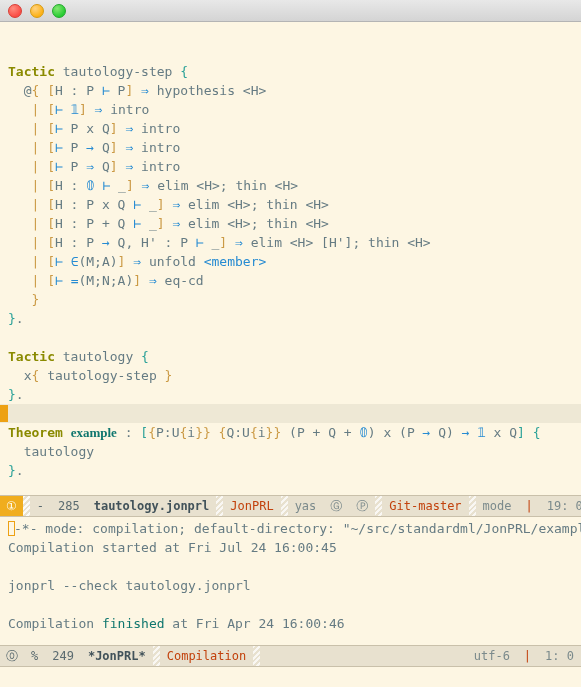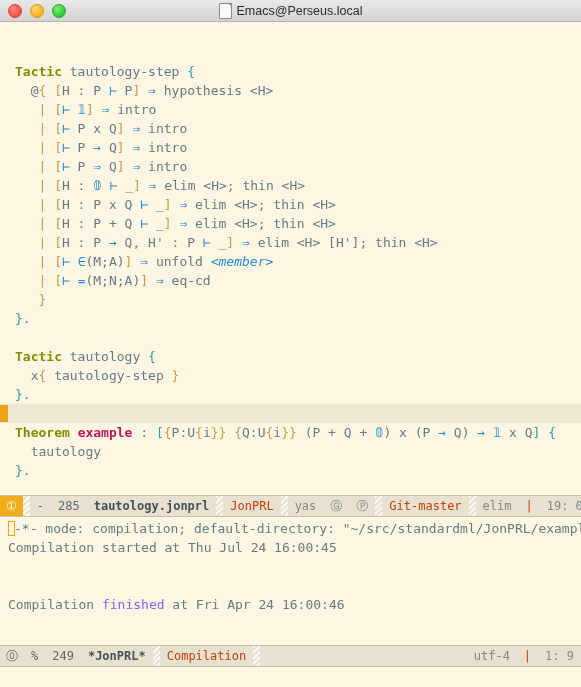--- a/index.html
+++ b/index.html
@@ -82,46 +82,46 @@
     position: relative;
   }
   #buf-top {
     height: 473px;
     padding-top: 2px;
     box-sizing: border-box;
     overflow: hidden;
   }
   .line {
     height: 19px;
-    padding-left: 15px;
+    padding-left: 8px;
     white-space: pre;
     box-sizing: border-box;
   }
   .line.current {
     background: #eee8d5;
     padding-left: 0;
   }
   .cursor-block {
     display: inline-block;
     width: 8px;
     height: 17px;
     background: #eda113;
     vertical-align: -4px;
   }
 
   
   .kw      { color: #8a8a00; font-weight: bold; }            
   .name    { color: #657b83; }                               
-  .nameb   { color: #be185d; font-weight: bold; }            
+  .nameb   { color: #0f766e; font-weight: bold; font-family: Liberation Serif, serif; }            
   .brace   { color: #2aa198; }                               
   .brack   { color: #cb9a45; }                               
   .op      { color: #268bd2; }                               
   .punc    { color: #657b83; }
   .txt     { color: #657b83; }
-  .mem     { color: #268bd2; font-style: italic; }
+  .mem     { color: #268bd2; }
   .pipe    { color: #cb9a45; }
 
   
   .modeline {
     height: 22px;
     display: flex;
     align-items: stretch;
     font-family: "DejaVu Sans Mono", "Liberation Mono", monospace;
     font-size: 12px;
     background: #e8e1cf;
@@ -183,39 +183,35 @@
   }
   .cline { height: 19px; padding-left: 8px; color: #657b83; white-space: pre; }
   .hollow-cursor {
     display: inline-block;
     width: 7px; height: 15px;
     border: 1px solid #eda113;
     vertical-align: -3px;
     box-sizing: border-box;
     margin-right: -1px;
   }
-  .finished { color: #8b5cf6; }
+  .finished { color: #0f766e; }
 
   #bottom-pad {
     height: 18px;
     background: #fdf6e3;
   }
 </style>
 </head>
 <body>
 
 <div id="titlebar">
   <div id="traffic">
     <span class="light close"></span>
     <span class="light min"></span>
     <span class="light max"></span>
-  </div>
-  <div id="title-center">
-    <span id="doc-icon"></span>
-    <span>Emacs@Perseus.local</span>
   </div>
 </div>
 
 <div id="editor">
   <div id="buf-top" class="buf">
     <div id="code-lines"><div class="line"><span class="kw">Tactic</span><span class="txt"> </span><span class="name">tautology-step</span><span class="txt"> </span><span class="brace">{</span></div><div class="line"><span class="txt">  </span><span class="name">@</span><span class="brack">{</span><span class="txt"> </span><span class="brack">[</span><span class="name">H : P </span><span class="op">⊢</span><span class="name"> P</span><span class="brack">]</span><span class="txt"> </span><span class="op">⇒</span><span class="name"> hypothesis &lt;H&gt;</span></div><div class="line"><span class="txt">   </span><span class="pipe">|</span><span class="txt"> </span><span class="brack">[</span><span class="op">⊢</span><span class="name"> </span><span class="op">𝟙</span><span class="brack">]</span><span class="txt"> </span><span class="op">⇒</span><span class="name"> intro</span></div><div class="line"><span class="txt">   </span><span class="pipe">|</span><span class="txt"> </span><span class="brack">[</span><span class="op">⊢</span><span class="name"> P x Q</span><span class="brack">]</span><span class="txt"> </span><span class="op">⇒</span><span class="name"> intro</span></div><div class="line"><span class="txt">   </span><span class="pipe">|</span><span class="txt"> </span><span class="brack">[</span><span class="op">⊢</span><span class="name"> P </span><span class="op">→</span><span class="name"> Q</span><span class="brack">]</span><span class="txt"> </span><span class="op">⇒</span><span class="name"> intro</span></div><div class="line"><span class="txt">   </span><span class="pipe">|</span><span class="txt"> </span><span class="brack">[</span><span class="op">⊢</span><span class="name"> P </span><span class="op">⇒</span><span class="name"> Q</span><span class="brack">]</span><span class="txt"> </span><span class="op">⇒</span><span class="name"> intro</span></div><div class="line"><span class="txt">   </span><span class="pipe">|</span><span class="txt"> </span><span class="brack">[</span><span class="name">H : </span><span class="op">𝟘</span><span class="name"> </span><span class="op">⊢</span><span class="name"> _</span><span class="brack">]</span><span class="txt"> </span><span class="op">⇒</span><span class="name"> elim &lt;H&gt;; thin &lt;H&gt;</span></div><div class="line"><span class="txt">   </span><span class="pipe">|</span><span class="txt"> </span><span class="brack">[</span><span class="name">H : P x Q </span><span class="op">⊢</span><span class="name"> _</span><span class="brack">]</span><span class="txt"> </span><span class="op">⇒</span><span class="name"> elim &lt;H&gt;; thin &lt;H&gt;</span></div><div class="line"><span class="txt">   </span><span class="pipe">|</span><span class="txt"> </span><span class="brack">[</span><span class="name">H : P + Q </span><span class="op">⊢</span><span class="name"> _</span><span class="brack">]</span><span class="txt"> </span><span class="op">⇒</span><span class="name"> elim &lt;H&gt;; thin &lt;H&gt;</span></div><div class="line"><span class="txt">   </span><span class="pipe">|</span><span class="txt"> </span><span class="brack">[</span><span class="name">H : P </span><span class="op">→</span><span class="name"> Q, H' : P </span><span class="op">⊢</span><span class="name"> _</span><span class="brack">]</span><span class="txt"> </span><span class="op">⇒</span><span class="name"> elim &lt;H&gt; [H']; thin &lt;H&gt;</span></div><div class="line"><span class="txt">   </span><span class="pipe">|</span><span class="txt"> </span><span class="brack">[</span><span class="op">⊢</span><span class="name"> </span><span class="op">∈</span><span class="name">(M;A)</span><span class="brack">]</span><span class="txt"> </span><span class="op">⇒</span><span class="name"> unfold </span><span class="mem">&lt;member&gt;</span></div><div class="line"><span class="txt">   </span><span class="pipe">|</span><span class="txt"> </span><span class="brack">[</span><span class="op">⊢</span><span class="name"> </span><span class="op">=</span><span class="name">(M;N;A)</span><span class="brack">]</span><span class="txt"> </span><span class="op">⇒</span><span class="name"> eq-cd</span></div><div class="line"><span class="txt">   </span><span class="brack">}</span></div><div class="line"><span class="brace">}</span><span class="punc">.</span></div><div class="line"></div><div class="line"><span class="kw">Tactic</span><span class="txt"> </span><span class="name">tautology</span><span class="txt"> </span><span class="brace">{</span></div><div class="line"><span class="txt">  </span><span class="name">x</span><span class="brack">{</span><span class="name"> tautology-step </span><span class="brack">}</span></div><div class="line"><span class="brace">}</span><span class="punc">.</span></div><div class="line current"><span class="cursor-block"></span></div><div class="line"><span class="kw">Theorem</span><span class="txt"> </span><span class="nameb">example</span><span class="txt"> </span><span class="punc">:</span><span class="txt"> </span><span class="brace">[</span><span class="brack">{</span><span class="name">P:U</span><span class="brack">{</span><span class="name">i</span><span class="brack">}}</span><span class="txt"> </span><span class="brack">{</span><span class="name">Q:U</span><span class="brack">{</span><span class="name">i</span><span class="brack">}}</span><span class="name"> (P + Q + </span><span class="op">𝟘</span><span class="name">) x (P </span><span class="op">→</span><span class="name"> Q) </span><span class="op">→</span><span class="name"> </span><span class="op">𝟙</span><span class="name"> x Q</span><span class="brace">]</span><span class="txt"> </span><span class="brace">{</span></div><div class="line"><span class="txt">  </span><span class="name">tautology</span></div><div class="line"><span class="brace">}</span><span class="punc">.</span></div></div>
     
   </div>
 
   <div class="modeline">
@@ -228,47 +224,48 @@
     <span class="ml-seg ml-dim">JonPRL</span>
     <span class="ml-sep"></span>
     <span class="ml-seg ml-mid">yas</span>
     <span class="ml-seg ml-mid">Ⓖ</span>
     <span class="ml-seg ml-mid">Ⓟ</span>
     <span class="ml-sep"></span>
     <span class="ml-seg ml-dim">Git-master</span>
     <span class="ml-sep"></span>
     <span class="ml-fill"></span>
     <span class="ml-right">
-      <span class="ml-seg ml-mid">elim</span>
+      <span class="ml-seg ml-mid">mode</span>
       <span class="ml-seg ml-dim">|</span>
       <span class="ml-seg ml-mid">19: 0</span>
 
     </span>
   </div>
 
   <div id="buf-bottom">
     <div id="comp-lines">
         <div class="cline"><span class="hollow-cursor"></span><span class="txt">-*- mode: compilation; default-directory: "~/src/standardml/JonPRL/example/" -*-</span></div>
-        <div class="cline"><span class="txt">Compilation started at Thu Jul 24 16:00:45</span></div>
+        <div class="cline"><span class="txt">Compilation started at Fri Jul 24 16:00:45</span></div>
         <div class="cline"></div>
+        <div class="cline"><span class="txt">jonprl --check tautology.jonprl</span></div>
         <div class="cline"></div>
         <div class="cline"><span class="txt">Compilation </span><span class="finished">finished</span><span class="txt"> at Fri Apr 24 16:00:46</span></div>
       </div>
   </div>
 
   <div class="modeline">
     <span class="ml-badge dark">⓪</span>
     <span class="ml-seg">%</span>
     <span class="ml-seg">249</span>
     <span class="ml-seg ml-strong">*JonPRL*</span>
     <span class="ml-sep"></span>
     <span class="ml-seg ml-dim">Compilation</span>
     <span class="ml-sep"></span>
     <span class="ml-fill"></span>
     <span class="ml-right">
-      <span class="ml-seg ml-mid">utf-4</span>
+      <span class="ml-seg ml-mid">utf-6</span>
       <span class="ml-seg ml-dim">|</span>
-      <span class="ml-seg ml-mid">1: 9</span>
+      <span class="ml-seg ml-mid">1: 0</span>
     </span>
   </div>
 
   <div id="bottom-pad"></div>
 </div>
 
 </body></html>

